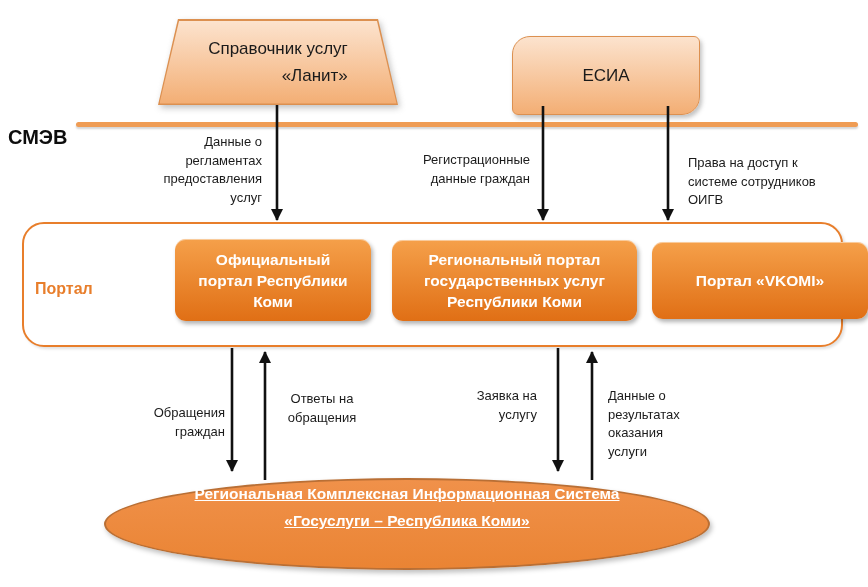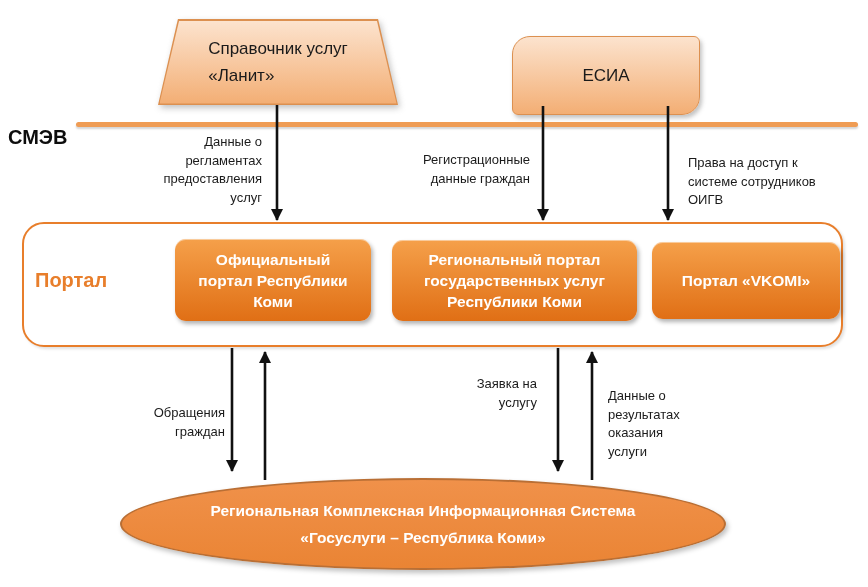--- a/index.html
+++ b/index.html
@@ -25,67 +25,67 @@
 
   
   .trap-wrap{left:158px;top:19px;width:240px;height:86px;
     filter:drop-shadow(2px 3px 3px rgba(120,120,120,.45));}
   .trap-border{position:absolute;inset:0;background:var(--light-border);
     clip-path:polygon(8.3% 0,91.7% 0,100% 100%,0 100%);}
   .trap-fill{position:absolute;inset:1.5px;
     background:linear-gradient(to bottom,var(--light-top),var(--light-bottom));
     clip-path:polygon(8.3% 0,91.7% 0,100% 100%,0 100%);}
   .trap-text{position:absolute;inset:0;display:flex;align-items:center;justify-content:center;
-    text-align:left;font-size:17px;line-height:27px;color:#1a1a1a;}
+    text-align:right;font-size:17px;line-height:27px;color:#1a1a1a;}
 
   .esia{left:512px;top:26px;width:188px;height:79px;
     background:linear-gradient(to bottom,var(--light-top),var(--light-bottom));
     border:1.5px solid var(--light-border);
     border-radius:18px 6px 18px 6px;
     box-shadow:2px 3px 4px rgba(120,120,120,.45);
     display:flex;align-items:center;justify-content:center;
     font-size:17px;color:#1a1a1a;text-align:center;margin-top:10px;}
 
   
   .smev-label{left:8px;top:117px;font-size:20px;font-weight:bold;color:#0d0d0d;margin-top:9px;}
   .smev-line{left:76px;top:122px;width:782px;height:5px;border-radius:3px;
     background:var(--smev-line);box-shadow:0 2px 2px rgba(150,150,150,.4);}
 
   
   .portal-container{left:22px;top:222px;width:821px;height:125px;background:#ffffff;
     border:2px solid var(--accent);border-radius:22px;
     box-shadow:2px 2px 3px rgba(0,0,0,.12);}
-  .portal-label{left:35px;top:269px;font-size:20px;font-weight:bold;color:var(--accent);}
+  .portal-label{left:35px;top:280px;font-size:16px;font-weight:bold;color:var(--accent);}
 
   .pbox{background:linear-gradient(to bottom,var(--box-top),var(--box-bottom));
     border-radius:11px;color:#ffffff;display:flex;align-items:center;justify-content:center;
     text-align:center;font-size:15.5px;line-height:21px;font-weight:600;
     box-shadow:inset 0 1px 0 rgba(255,255,255,.45), 2px 3px 4px rgba(0,0,0,.3);}
   .pbox1{left:175px;top:239px;width:196px;height:82px;}
   .pbox2{left:392px;top:240px;width:245px;height:81px;}
-  .pbox3{left:652px;top:242px;width:188px;height:77px;}
+  .pbox3{left:652px;top:242px;width:216px;height:77px;}
 
   
-  .rkis{left:120px;top:478px;width:606px;height:92px;border-radius:50%;
+  .rkis{left:104px;top:478px;width:606px;height:92px;border-radius:50%;
     background:linear-gradient(to bottom,#f0914a,#ea8434);
     border:2px solid var(--ellipse-border);
     box-shadow:2px 3px 5px rgba(0,0,0,.25);
-    display:flex;align-items:center;justify-content:center;text-align:center;
-    color:#ffffff;font-size:15.5px;line-height:27px;font-weight:600;}
+    display:flex;justify-content:center;text-align:center;
+    color:#ffffff;font-size:15.5px;line-height:27px;font-weight:600;text-decoration:underline;}
 
   
   .edge-label{font-size:13px;line-height:18.5px;font-weight:normal;color:#1b1b1b;}
   .t-right{text-align:right;}
   .t-center{text-align:center;}
   .lbl-reglaments{right:606px;top:133px;}
   .lbl-registration{right:338px;top:151px;}
   .lbl-access{left:688px;top:154px;}
   .lbl-appeals{right:643px;top:404px;}
   .lbl-answers{left:277px;top:390px;width:90px;}
-  .lbl-request{right:331px;top:375px;margin-left:27px;}
+  .lbl-request{right:331px;top:387px;margin-left:27px;}
   .lbl-results{left:608px;top:387px;}
 
   .arrows{left:0;top:0;width:868px;height:587px;pointer-events:none;}
 </style>
 </head>
 <body>
 
 <div class="canvas">
 
   <div class="abs trap-wrap">
@@ -143,20 +143,22 @@
 регламентах
 предоставления
 услуг</div>
   <div class="abs edge-label pre t-right lbl-registration">Регистрационные
 данные граждан</div>
   <div class="abs edge-label pre lbl-access">Права на доступ к
 системе сотрудников
 ОИГВ</div>
   <div class="abs edge-label pre t-right lbl-appeals">Обращения
 граждан</div>
+  <div class="abs edge-label pre t-center lbl-answers">Ответы на
+обращения</div>
   <div class="abs edge-label pre t-right lbl-request">Заявка на
 услугу</div>
   <div class="abs edge-label pre lbl-results">Данные о
 результатах
 оказания
 услуги</div>
 
 </div>
 
 </body></html>

